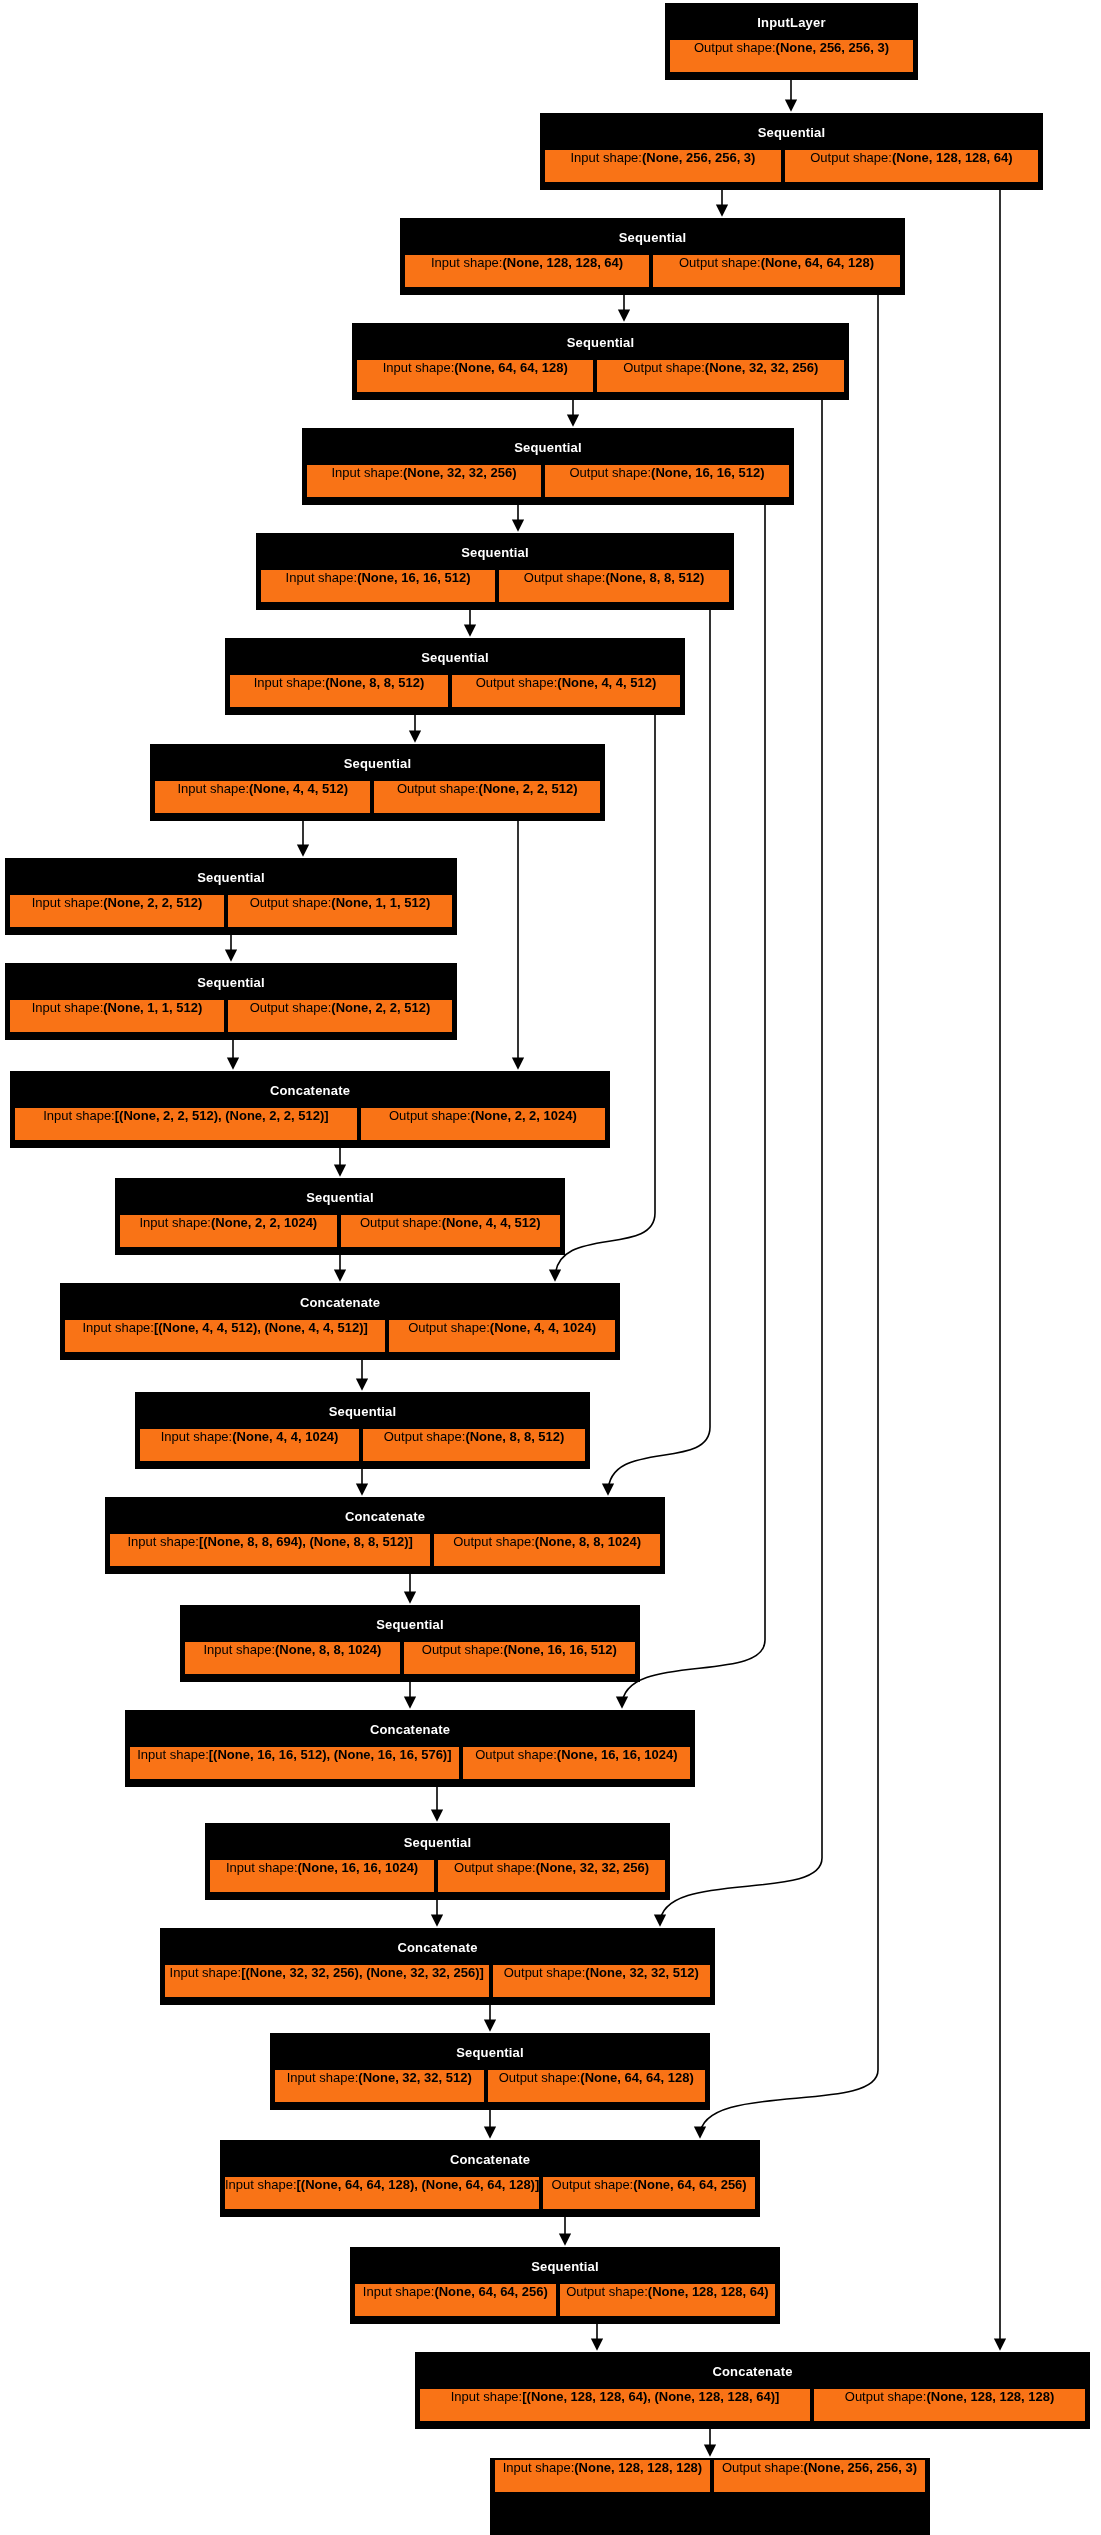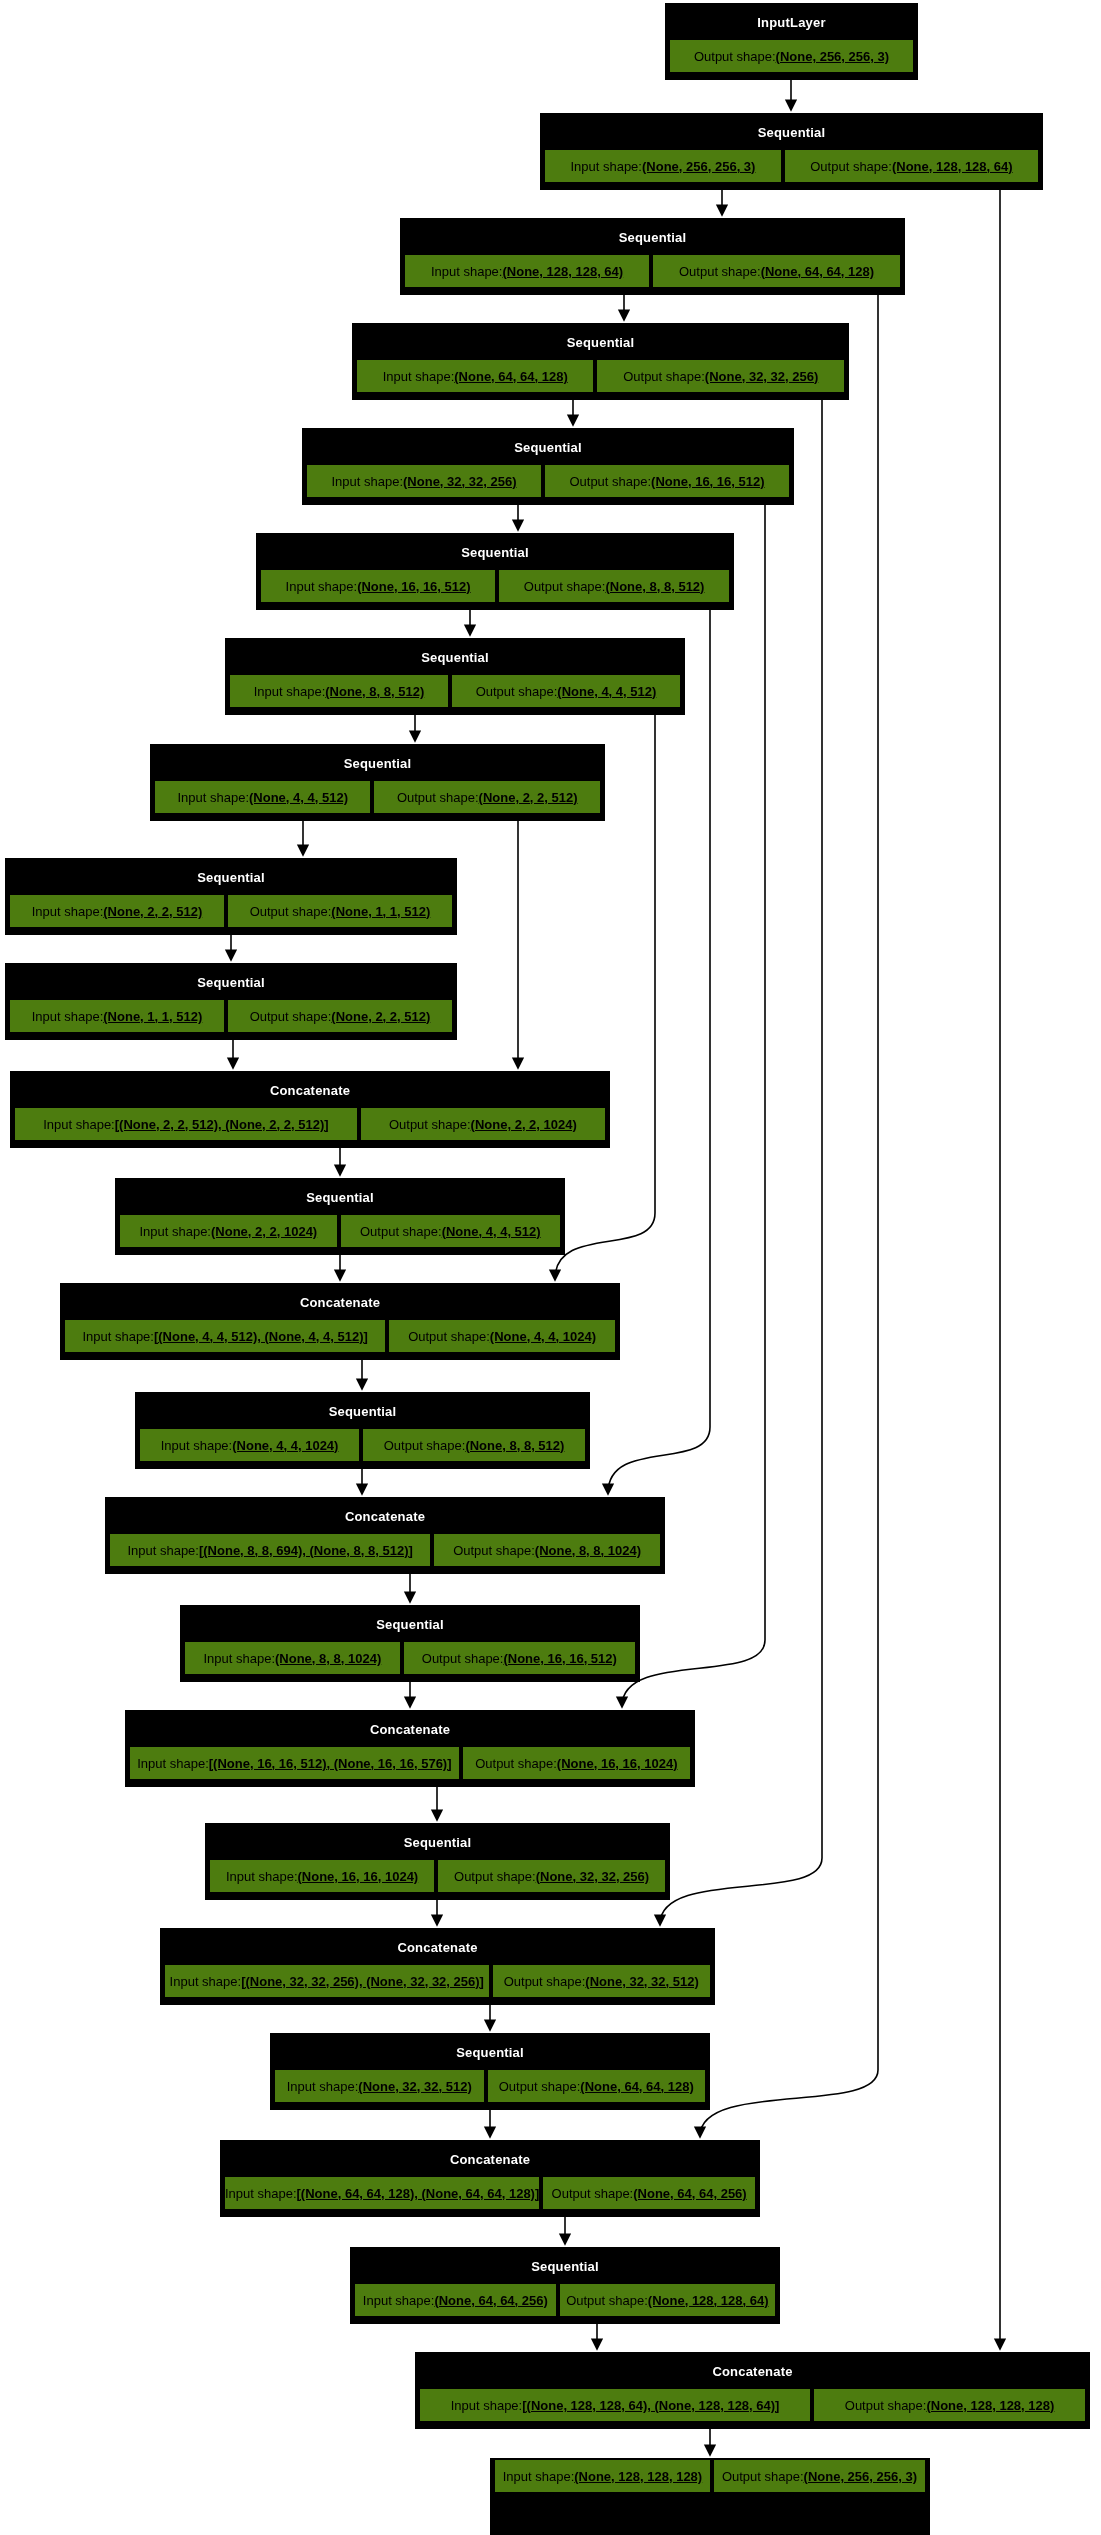--- a/index.html
+++ b/index.html
@@ -28,29 +28,29 @@
     letter-spacing:0.2px;
   }
   .node-cells{
     display:flex;
     gap:4px;
     margin:0 3px 3px 3px;
     height:32px;
   }
   .cell{
     flex:1 1 auto;
-    background:#4d7c0f;
+    background:#f97316;
     color:#000000;
-    display:flex;align-items:center;justify-content:center;
+    display:flex;justify-content:center;
     font-size:13px;
     white-space:nowrap;
     overflow:hidden;
     padding:0 22px;
   }
-  .cell b{font-weight:bold;text-decoration:underline;}
+  .cell b{font-weight:bold;}
 </style>
 </head>
 <body>
 
 <div id="canvas">
   <svg id="edges" width="1101" height="2535" viewBox="0 0 1101 2535">
     <defs>
       <marker id="arrow" viewBox="0 0 10 10" refX="7" refY="4.5" markerWidth="8.5" markerHeight="8.5" orient="auto">
         <path d="M0,0 L9,4.5 L0,9 Z" fill="#000000"></path>
       </marker>

